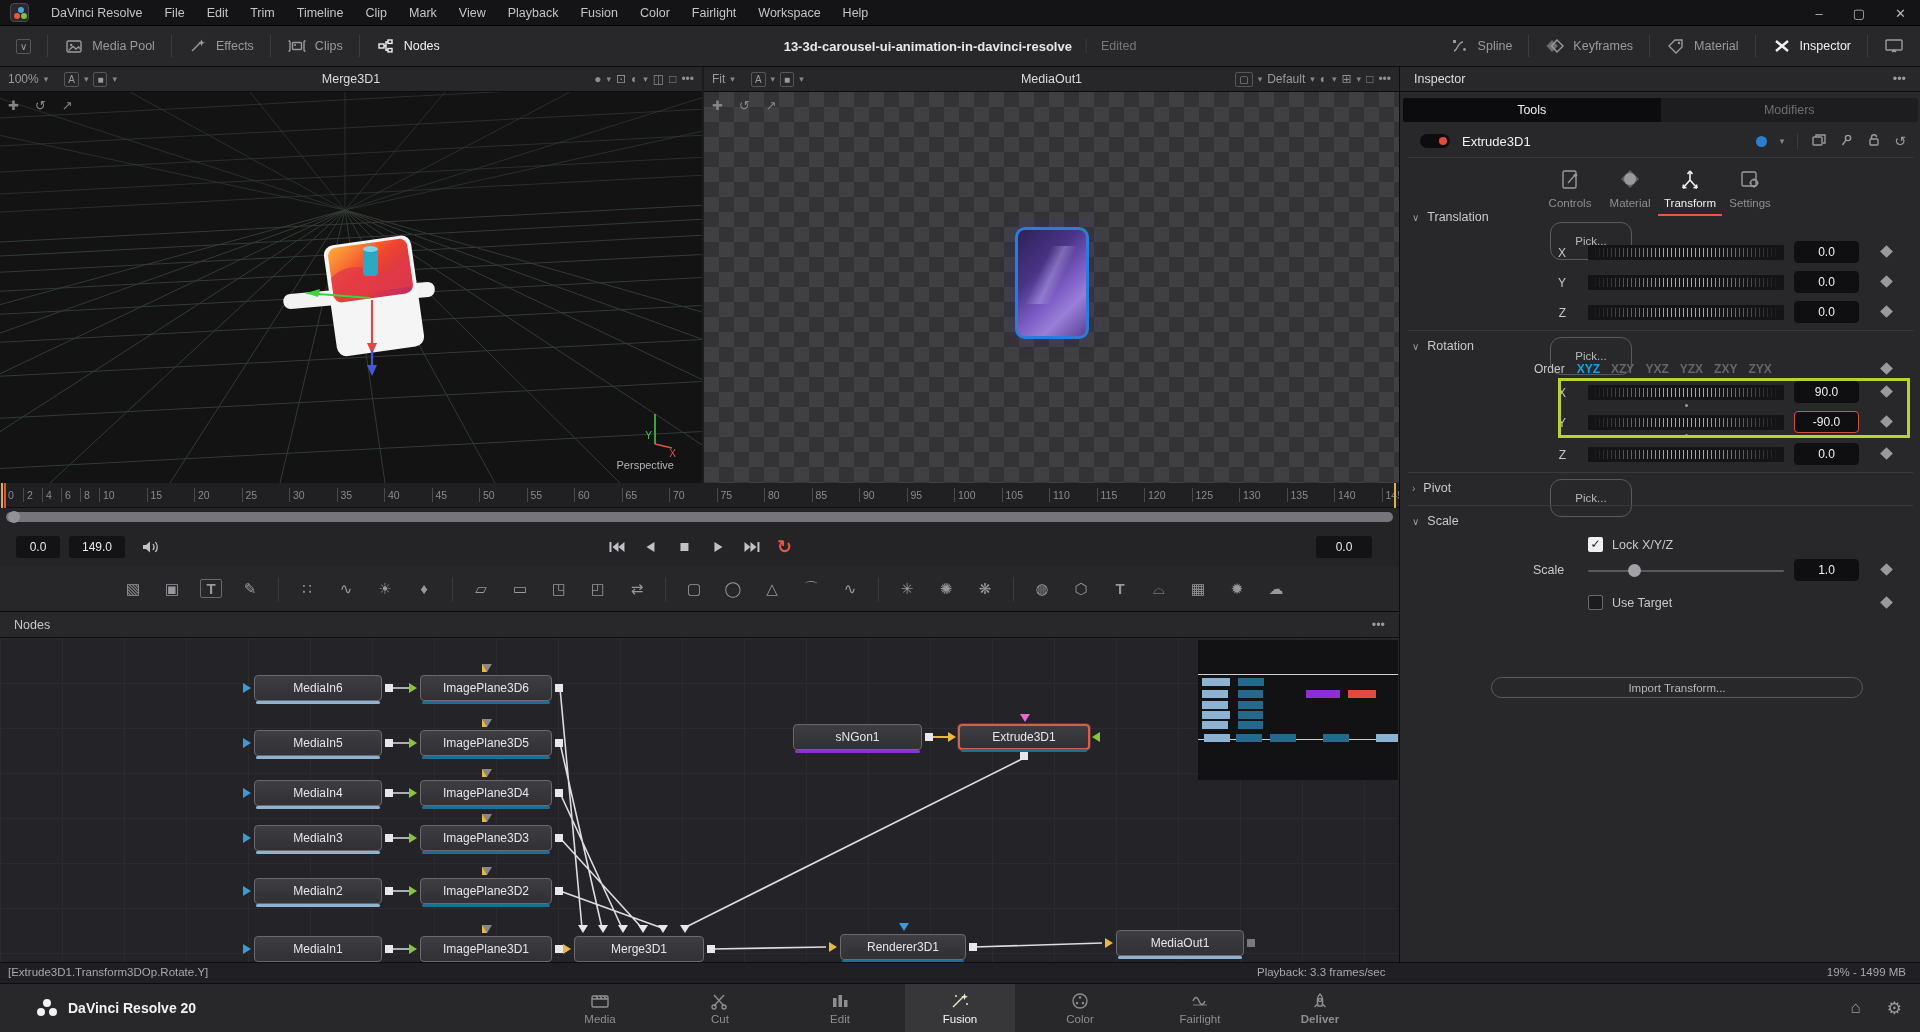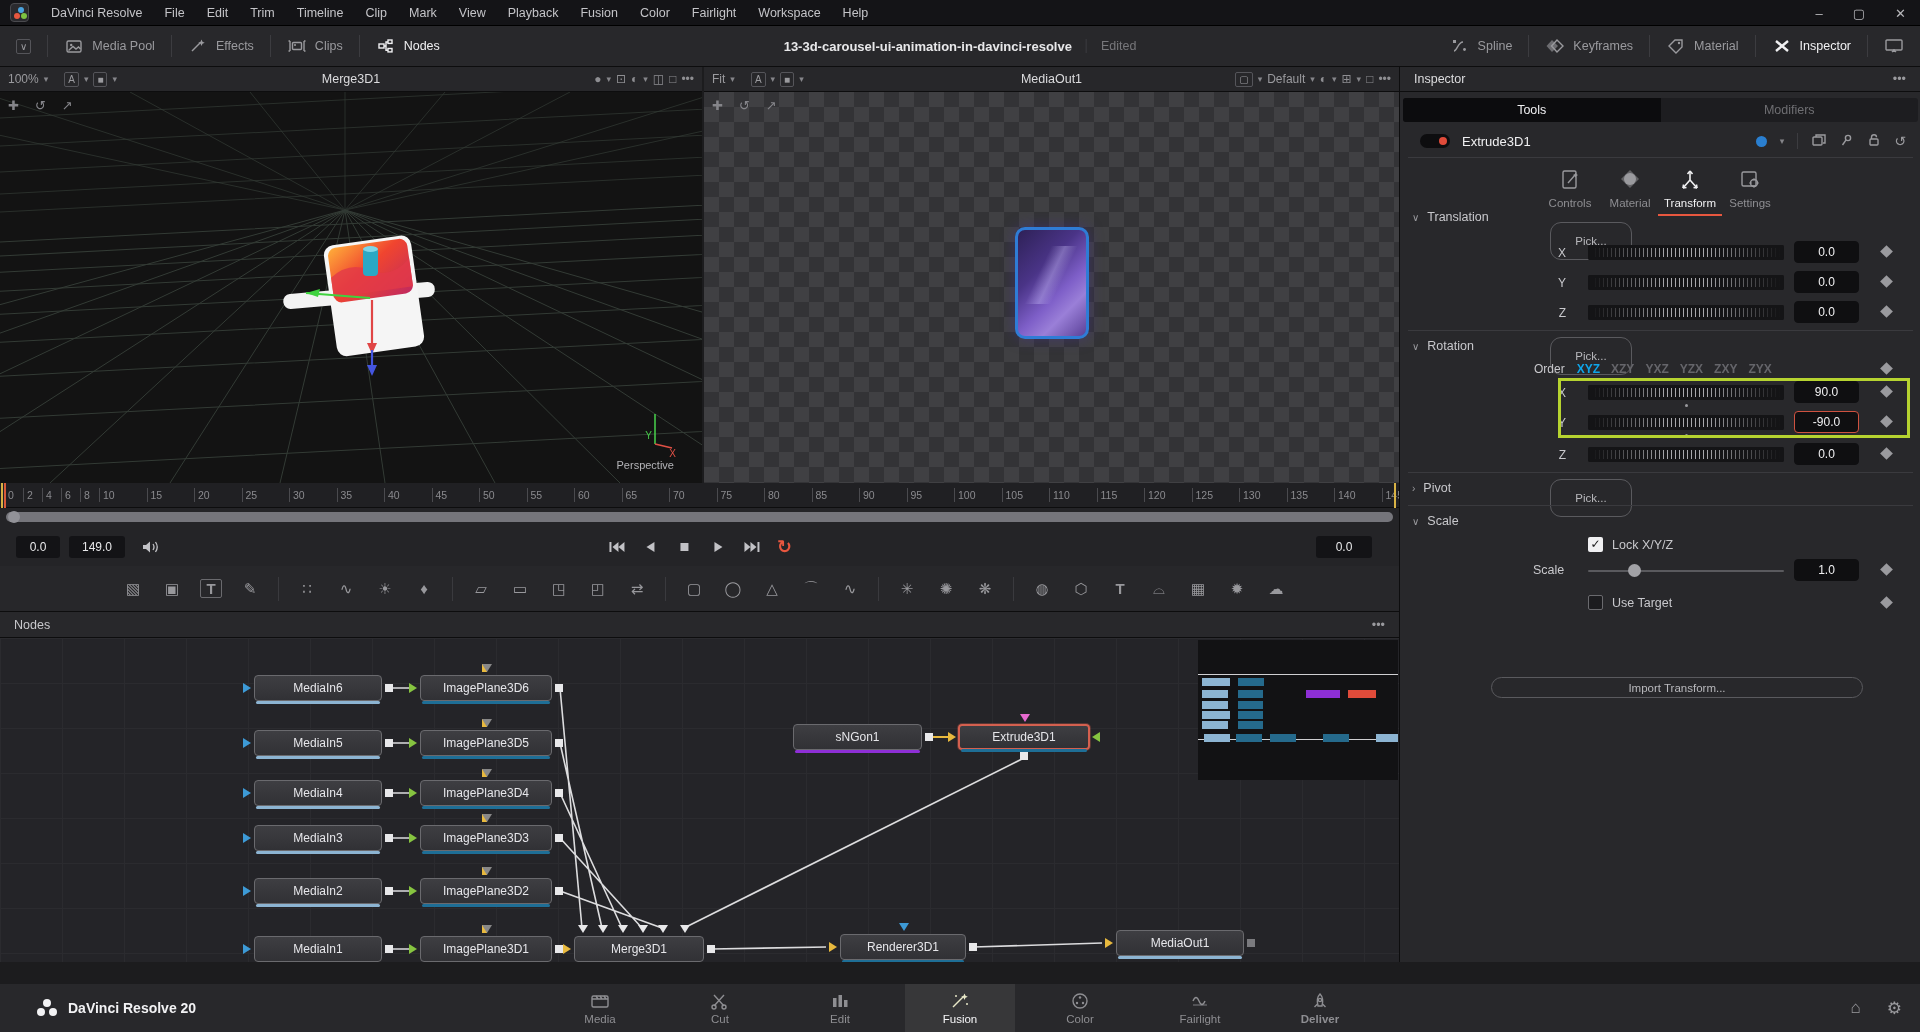--- a/index.html
+++ b/index.html
@@ -814,20 +814,25 @@
     <span id="scale-track" style="top:503px;"></span>
     <span id="scale-knob" style="top:497px;"></span>
     <div class="vbox" style="left:394px;top:492px;">1.0</div>
     <span class="kf" style="left:482px;top:498px;"></span>
     <span class="checkbox off" style="left:188px;top:528px;"></span>
     <span class="cb-label" style="left:212px;top:529px;">Use Target</span>
     <span class="kf" style="left:482px;top:531px;"></span>
     <div id="import-btn">Import Transform...</div>
   </div>
 
+  <div id="statusbar">
+    <span class="abs" style="left:8px;top:3px;">[Extrude3D1.Transform3DOp.Rotate.Y]</span>
+    <span class="abs" style="left:1257px;top:3px;">Playback: 3.3 frames/sec</span>
+    <span class="abs" style="right:14px;top:3px;">19% - 1499 MB</span>
+  </div>
 
   <div id="bottombar">
     <div id="brand">
       <span id="brandlogo">
           <i class="b1"></i>
           <i class="b2"></i>
           <i class="b3"></i>
         </span>
       <span>DaVinci Resolve 20</span>
     </div>

